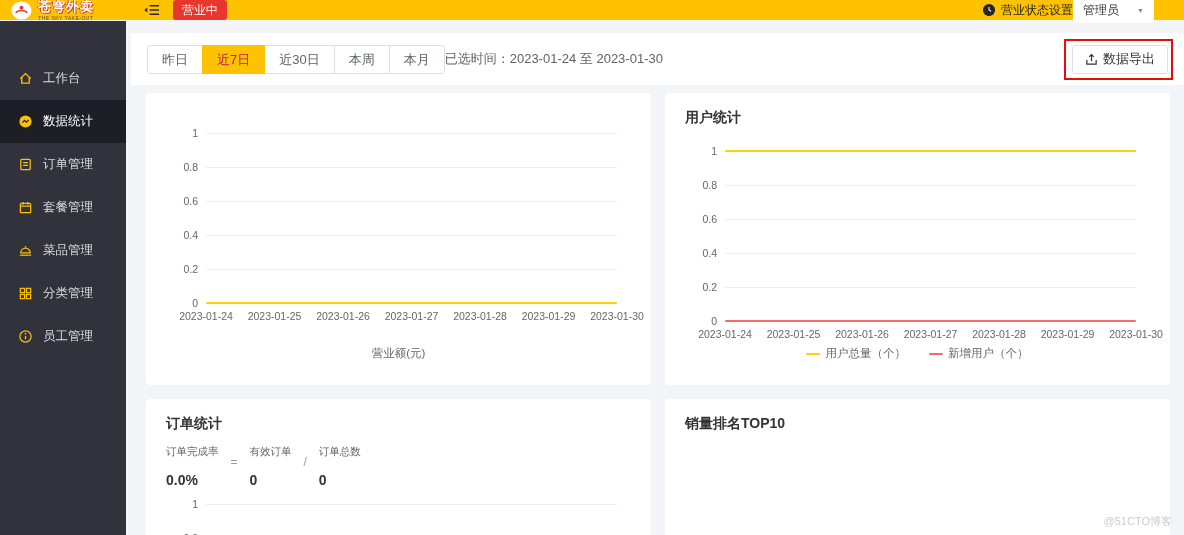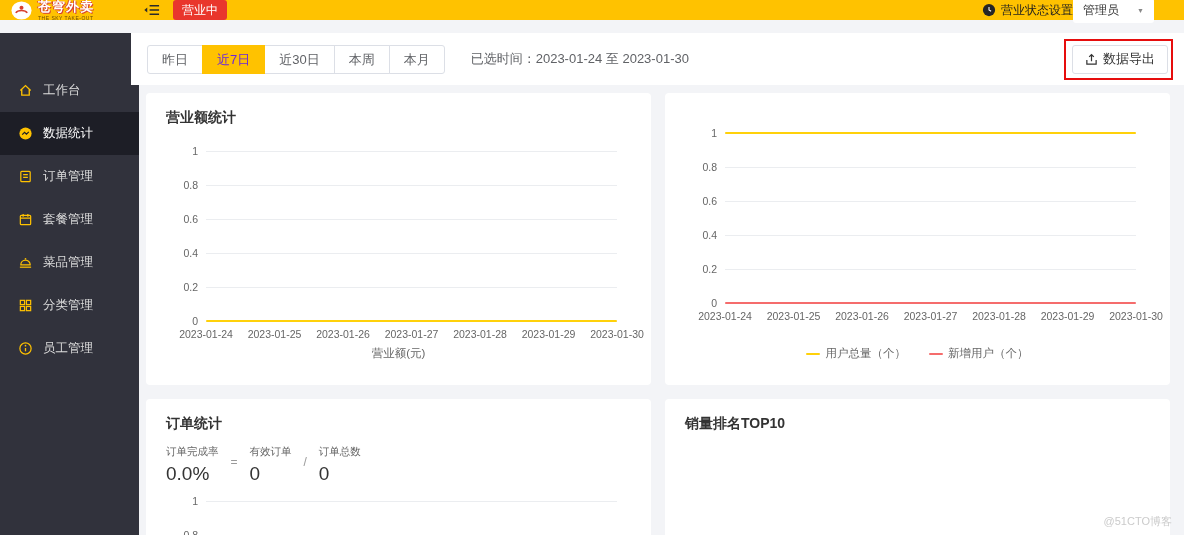--- a/index.html
+++ b/index.html
@@ -17,37 +17,37 @@
   .logo-sub { font-size:5px; color:#6e4e00; letter-spacing:.5px; margin-top:2px; }
   .hamburger { margin-left:12px; cursor:pointer; display:flex; align-items:center; }
   .badge { margin-left:13px; background:var(--badge,#e9362c); color:#fff; font-size:12px;
     padding:3px 9px; border-radius:3px; line-height:1.2; }
   .topbar-right { margin-left:auto; display:flex; align-items:center; gap:0; padding-right:30px; }
   .status-settings { display:flex; align-items:center; gap:5px; font-size:12px; color:#1f1f1f; cursor:pointer; }
   .user-dropdown { background:#fff; border-radius:3px; padding:4px 10px; font-size:12px; color:#333;
     display:flex; align-items:center; gap:18px; min-width:76px; justify-content:space-between; cursor:pointer; }
   .caret { font-size:7px; color:#888; }
   
-  .sidebar { position:absolute; top:33px; left:0; width:139px; bottom:0;
+  .sidebar { position:absolute; top:21px; left:0; width:126px; bottom:0;
     background:var(--sidebar-bg,#31323c); padding-top:36px; }
   .side-item { height:43px; display:flex; align-items:center; gap:10px; padding-left:18px;
     cursor:pointer; color:#dcdcdc; font-size:12.5px; }
   .side-item.active { background:var(--sidebar-active-bg,#1d1e26); color:#fff; }
   .side-icon { width:15px; height:15px; display:flex; flex:0 0 15px; }
   
   .main { position:absolute; left:131px; top:33px; right:0; bottom:0; overflow:hidden; }
   .filterbar { background:#fff; height:52px; display:flex; align-items:center; padding:0 16px; }
   .btn-group { display:flex; }
   .fbtn { padding:0 14px; height:29px; line-height:27px; border:1px solid #dcdfe6; background:#fff;
     color:#606266; font-size:13px; margin-right:-1px; cursor:pointer; font-family:inherit; }
   .fbtn:first-child { border-radius:3px 0 0 3px; }
   .fbtn:last-child { border-radius:0 3px 3px 0; margin-right:0; }
   .fbtn.active { background:var(--accent-yellow,#ffc200); border-color:var(--accent-yellow,#ffc200);
-    color:#6d28d9; position:relative; z-index:1; }
-  .selected-time { margin-left:26px; font-size:13px; color:#606266; }
+    color:#be185d; position:relative; z-index:1; }
+  .selected-time { font-size:13px; color:#606266; }
   .export-wrap { margin-left:auto; position:relative; }
   .export-btn { display:flex; align-items:center; gap:5px; padding:0 12px; height:29px;
     border:1px solid #dcdfe6; border-radius:3px; background:#fff; color:#333; font-size:13px;
     cursor:pointer; font-family:inherit; }
   .annotation-box { position:absolute; top:-6px; bottom:-6px; left:-8px; right:-5px;
     border:2px solid var(--annotation-red,#e60d0d); pointer-events:none; }
   
   .cards { padding:8px 14px 0 15px; display:grid; grid-template-columns:1fr 1fr; gap:14px; }
   .card { background:#fff; border-radius:4px; padding:16px 20px; position:relative; overflow:hidden; }
   .card.row1 { height:292px; }
@@ -64,21 +64,21 @@
   .xlabels { position:absolute; top:calc(100% + 7px); left:0; right:0; height:13px;
     font-size:10.5px; color:#666; }
   .xlabels span { position:absolute; transform:translateX(-50%); white-space:nowrap; }
   .legend { position:absolute; left:0; right:0; text-align:center; font-size:11.5px; color:#666; }
   .legend .dash { display:inline-block; width:14px; height:2.5px; border-radius:2px;
     vertical-align:middle; margin-right:5px; }
   .legend .litem { margin:0 10px; white-space:nowrap; }
   
   .order-stats { display:flex; align-items:flex-start; margin-top:12px; }
   .stat-label { font-size:10.5px; color:#666; }
-  .stat-value { font-size:19px; font-weight:normal; color:#333; margin-top:4px; }
+  .stat-value { font-size:14px; font-weight:bold; color:#333; margin-top:13px; }
   .stat-op { color:#999; font-size:12px; margin:0 12px; padding-top:10px; }
   
   .watermark { position:absolute; right:12px; bottom:6px; font-size:11px; color:#cbcbcb; z-index:20; }
 </style>
 </head>
 <body>
 
 <header class="topbar">
   <div class="logo">
     <span style="display:flex;">
@@ -209,21 +209,20 @@
         </span>
         <span>数据导出</span>
       </button>
       <div class="annotation-box"></div>
     </div>
   </div>
 
   <div class="cards">
 
     <section class="card row1">
-      <div class="card-title">营业额统计</div>
       <div class="plot">
         <div class="grid-row" style="top:0%">
             <span class="ytick">1</span>
             <div class="gridline"></div>
           </div>
         <div class="grid-row" style="top:20%">
             <span class="ytick">0.8</span>
             <div class="gridline"></div>
           </div>
         <div class="grid-row" style="top:40%">
@@ -252,20 +251,21 @@
           <span style="left:83.333%">2023-01-29</span>
           <span style="left:100%">2023-01-30</span>
         </div>
       </div>
       <div class="legend" style="bottom:24px;">
         <span class="litem"><span>营业额(元)</span></span>
       </div>
     </section>
 
     <section class="card row1">
+      <div class="card-title">用户统计</div>
       <div class="plot">
         <div class="grid-row" style="top:0%">
             <span class="ytick">1</span>
             <div class="gridline"></div>
           </div>
         <div class="grid-row" style="top:20%">
             <span class="ytick">0.8</span>
             <div class="gridline"></div>
           </div>
         <div class="grid-row" style="top:40%">

